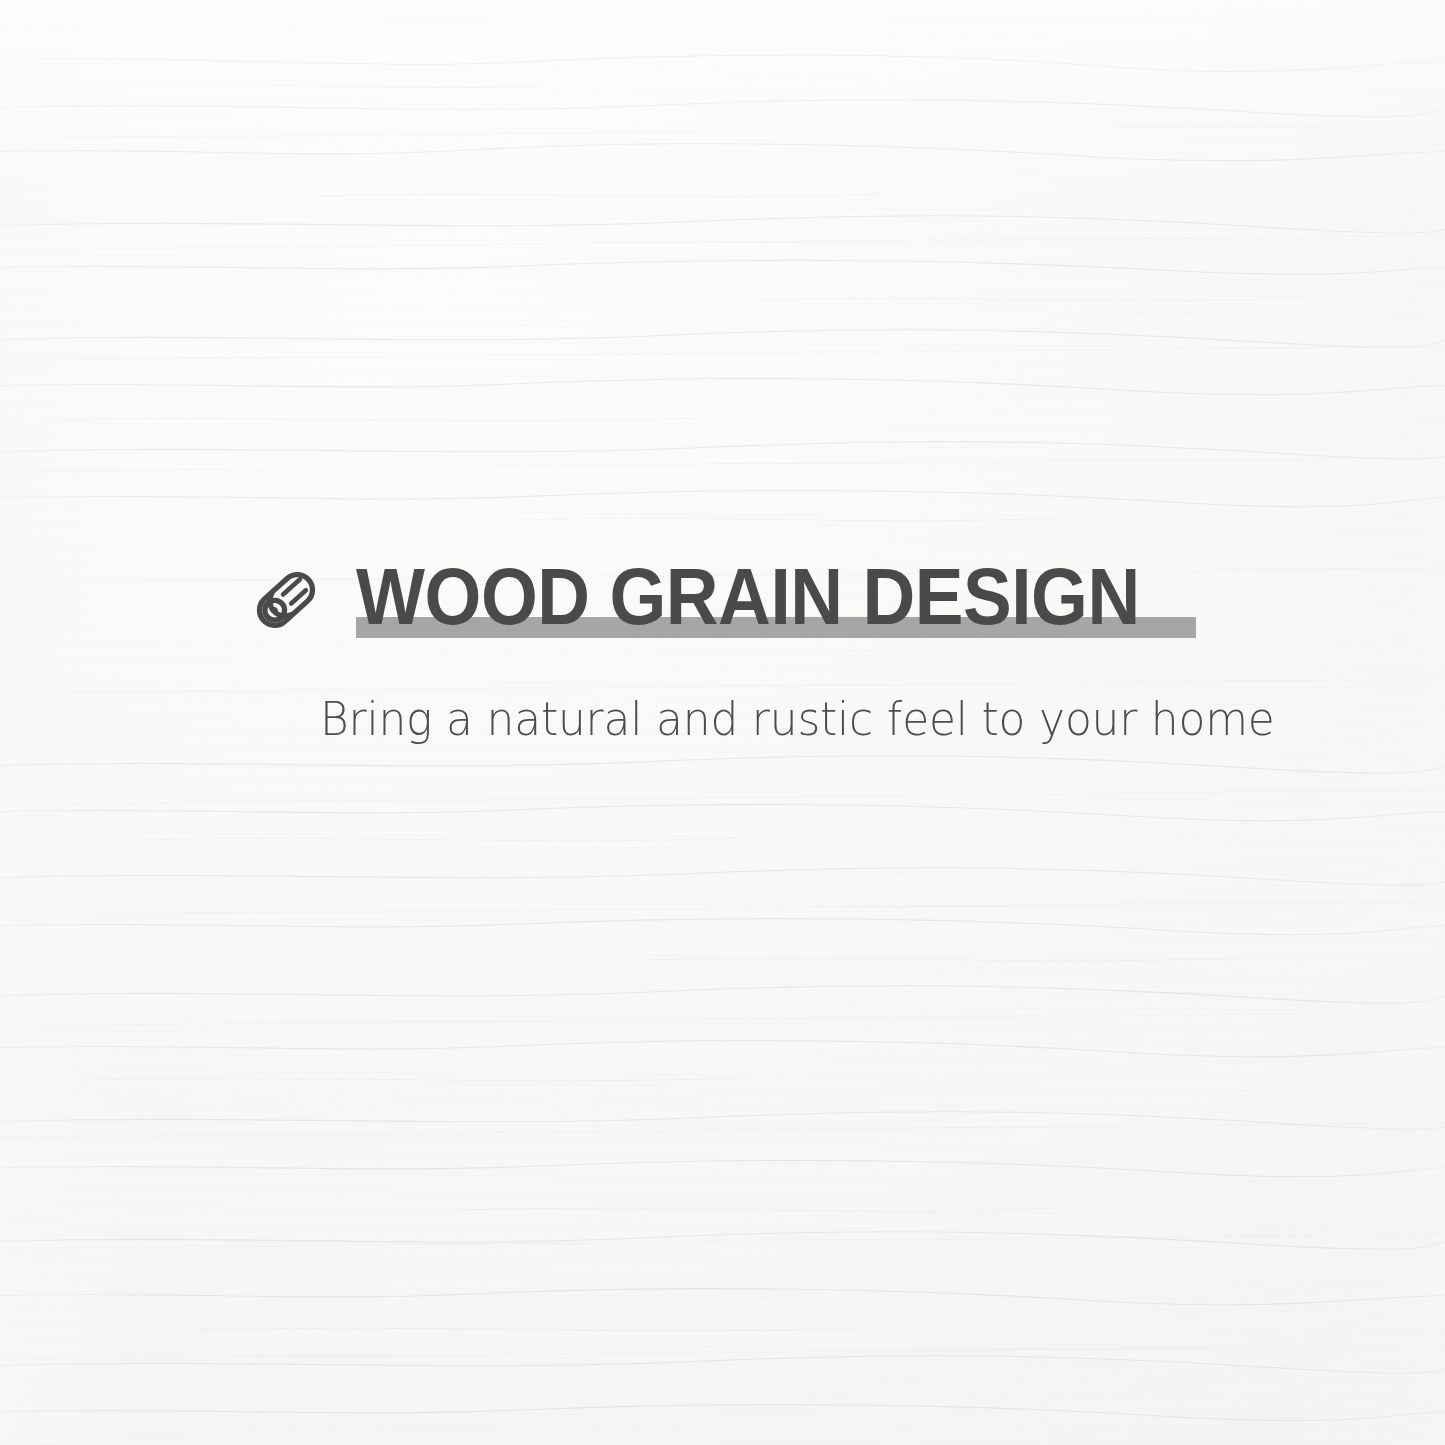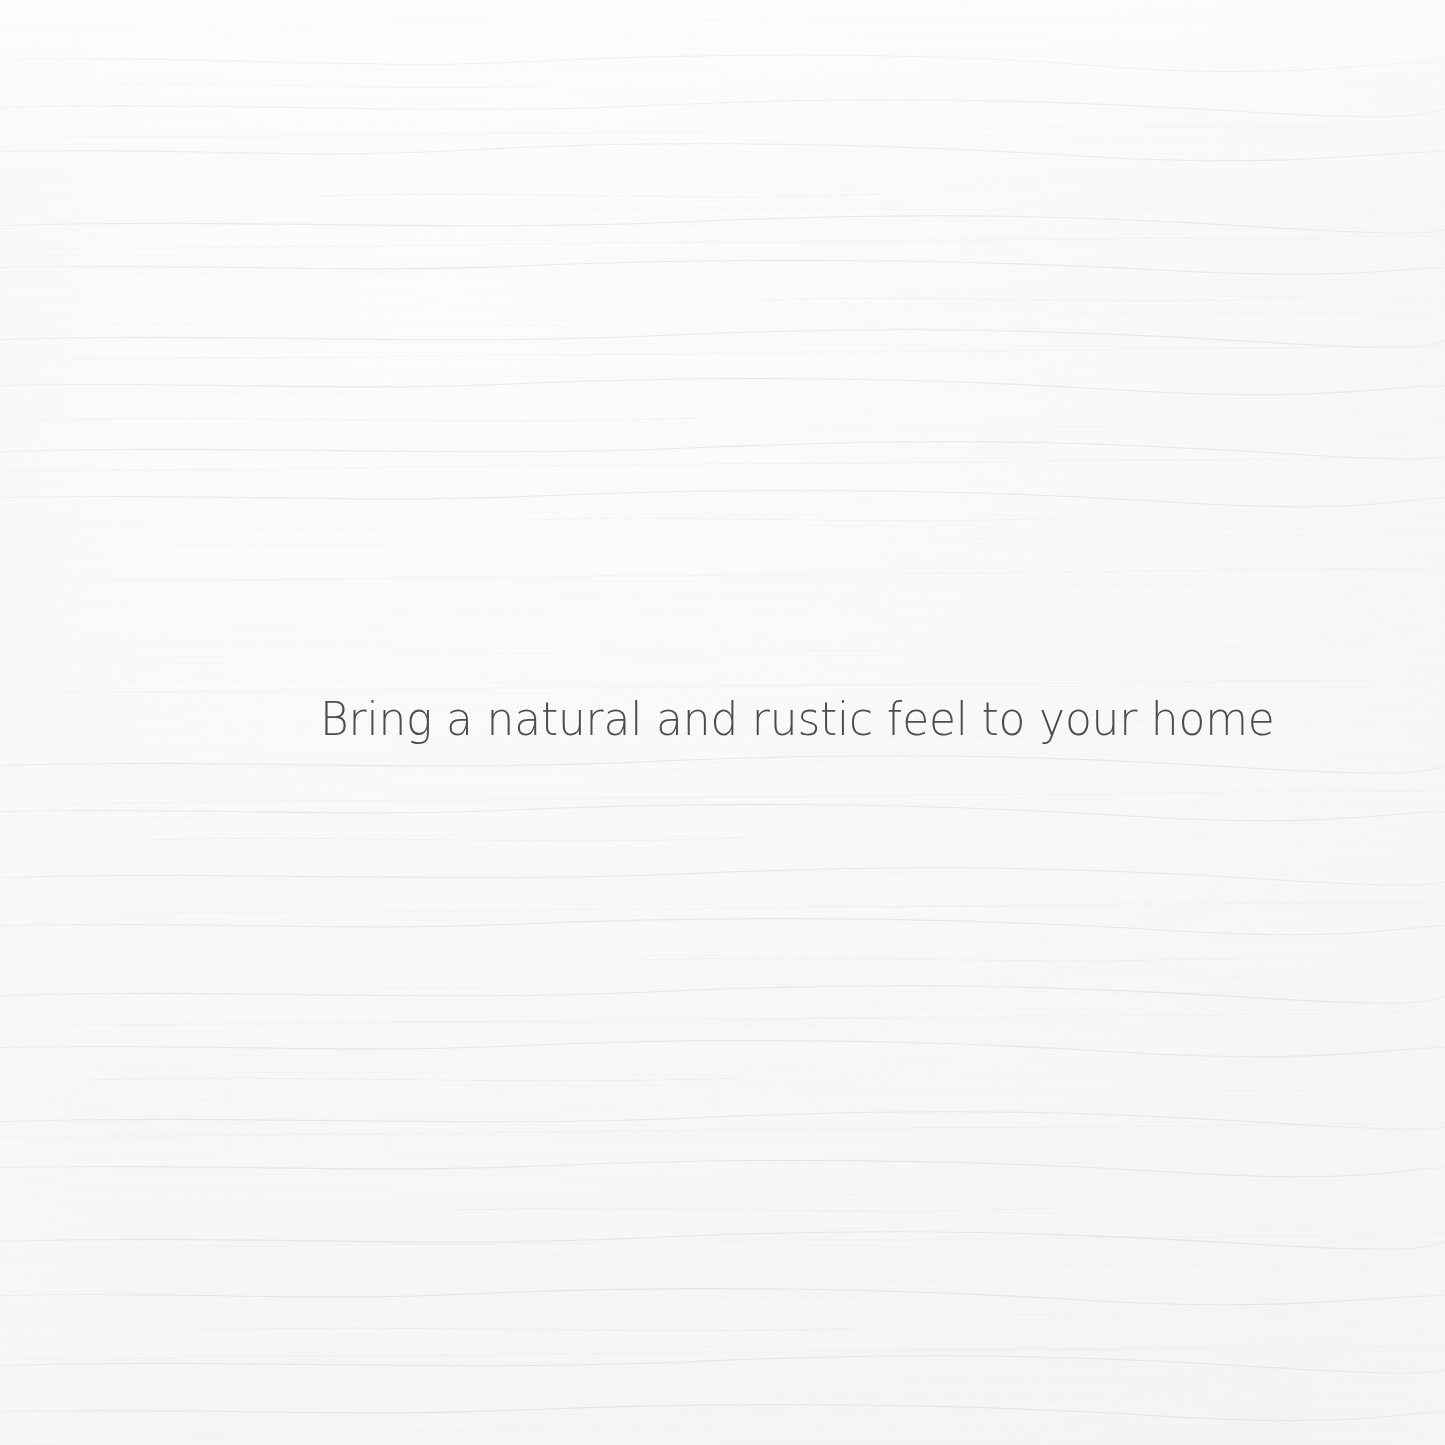--- a/index.html
+++ b/index.html
@@ -219,17 +219,38 @@
       <path d="M460 1210 C 660 1204, 860 1216, 1060 1208"></path>
       <path d="M200 1330 C 420 1324, 640 1336, 860 1328"></path>
     </g>
   </svg>
 
   <div class="grain-speckle"></div>
   <div class="vignette"></div>
 
   <div class="banner">
 
+    <div class="headline-row">
+
+      <svg class="log-icon" viewBox="0 0 100 100">
+        <g transform="rotate(-42 50 50)">
+
+          <rect x="10" y="30" width="80" height="40" rx="20" ry="20" fill="none" stroke="#4a4a4a" stroke-width="7"></rect>
+
+          <path d="M42 31 A 20 20 0 0 0 42 69" fill="none" stroke="#4a4a4a" stroke-width="7" stroke-linecap="round"></path>
+
+          <ellipse cx="30" cy="50" rx="13" ry="13" fill="none" stroke="#4a4a4a" stroke-width="7"></ellipse>
+          <ellipse cx="30" cy="50" rx="4" ry="4" fill="#4a4a4a" stroke="none"></ellipse>
+
+          <path d="M52 42 L 82 42" fill="none" stroke="#4a4a4a" stroke-width="6" stroke-linecap="round"></path>
+          <path d="M52 58 L 78 58" fill="none" stroke="#4a4a4a" stroke-width="6" stroke-linecap="round"></path>
+        </g>
+      </svg>
+
+      <div class="title-bar"></div>
+
+      <h1 class="title-text">WOOD GRAIN DESIGN</h1>
+    </div>
 
     <p class="subtitle">Bring a natural and rustic feel to your home</p>
 
   </div>
 </div>
 
 </body></html>

